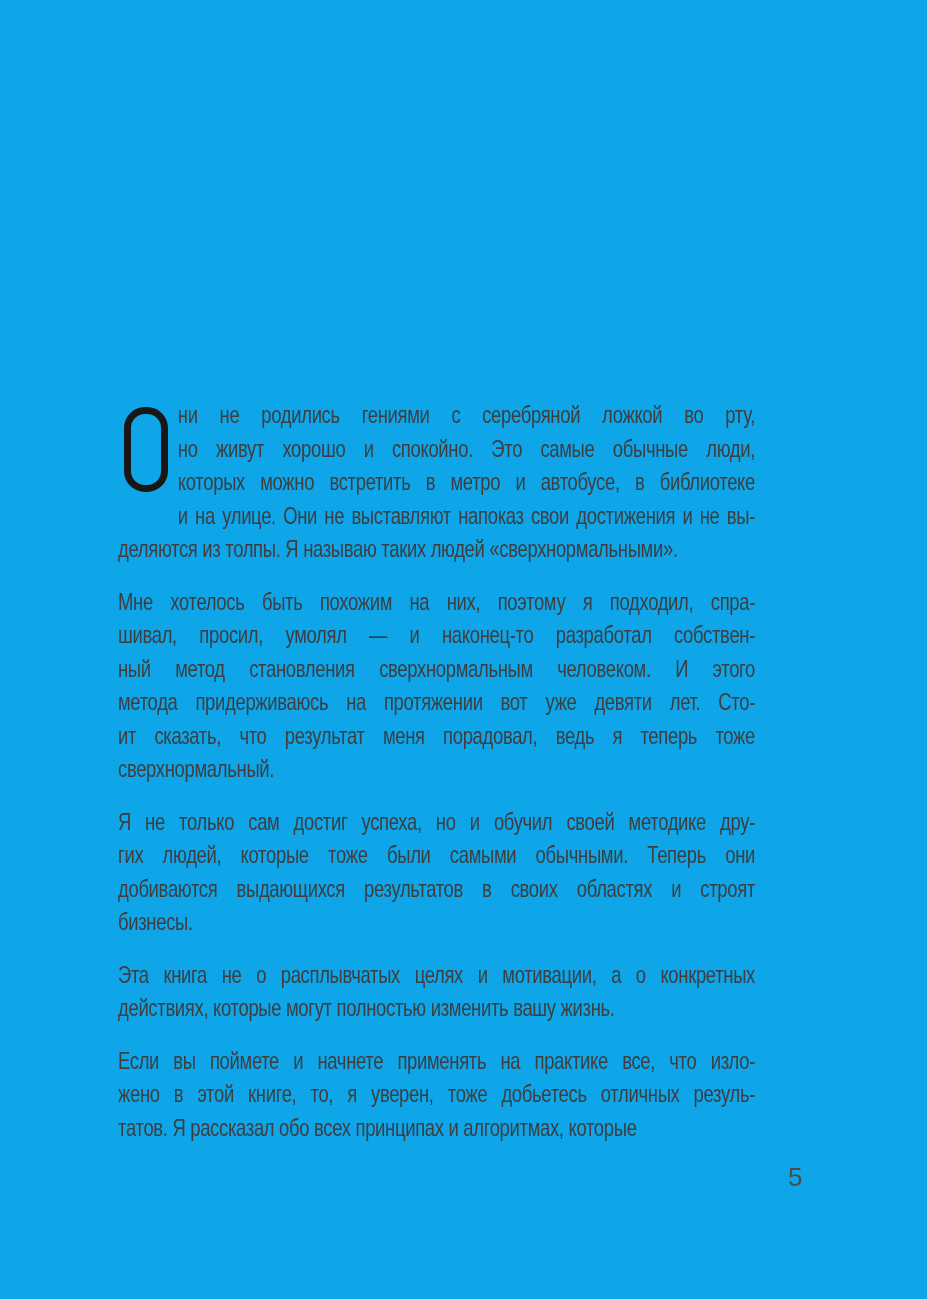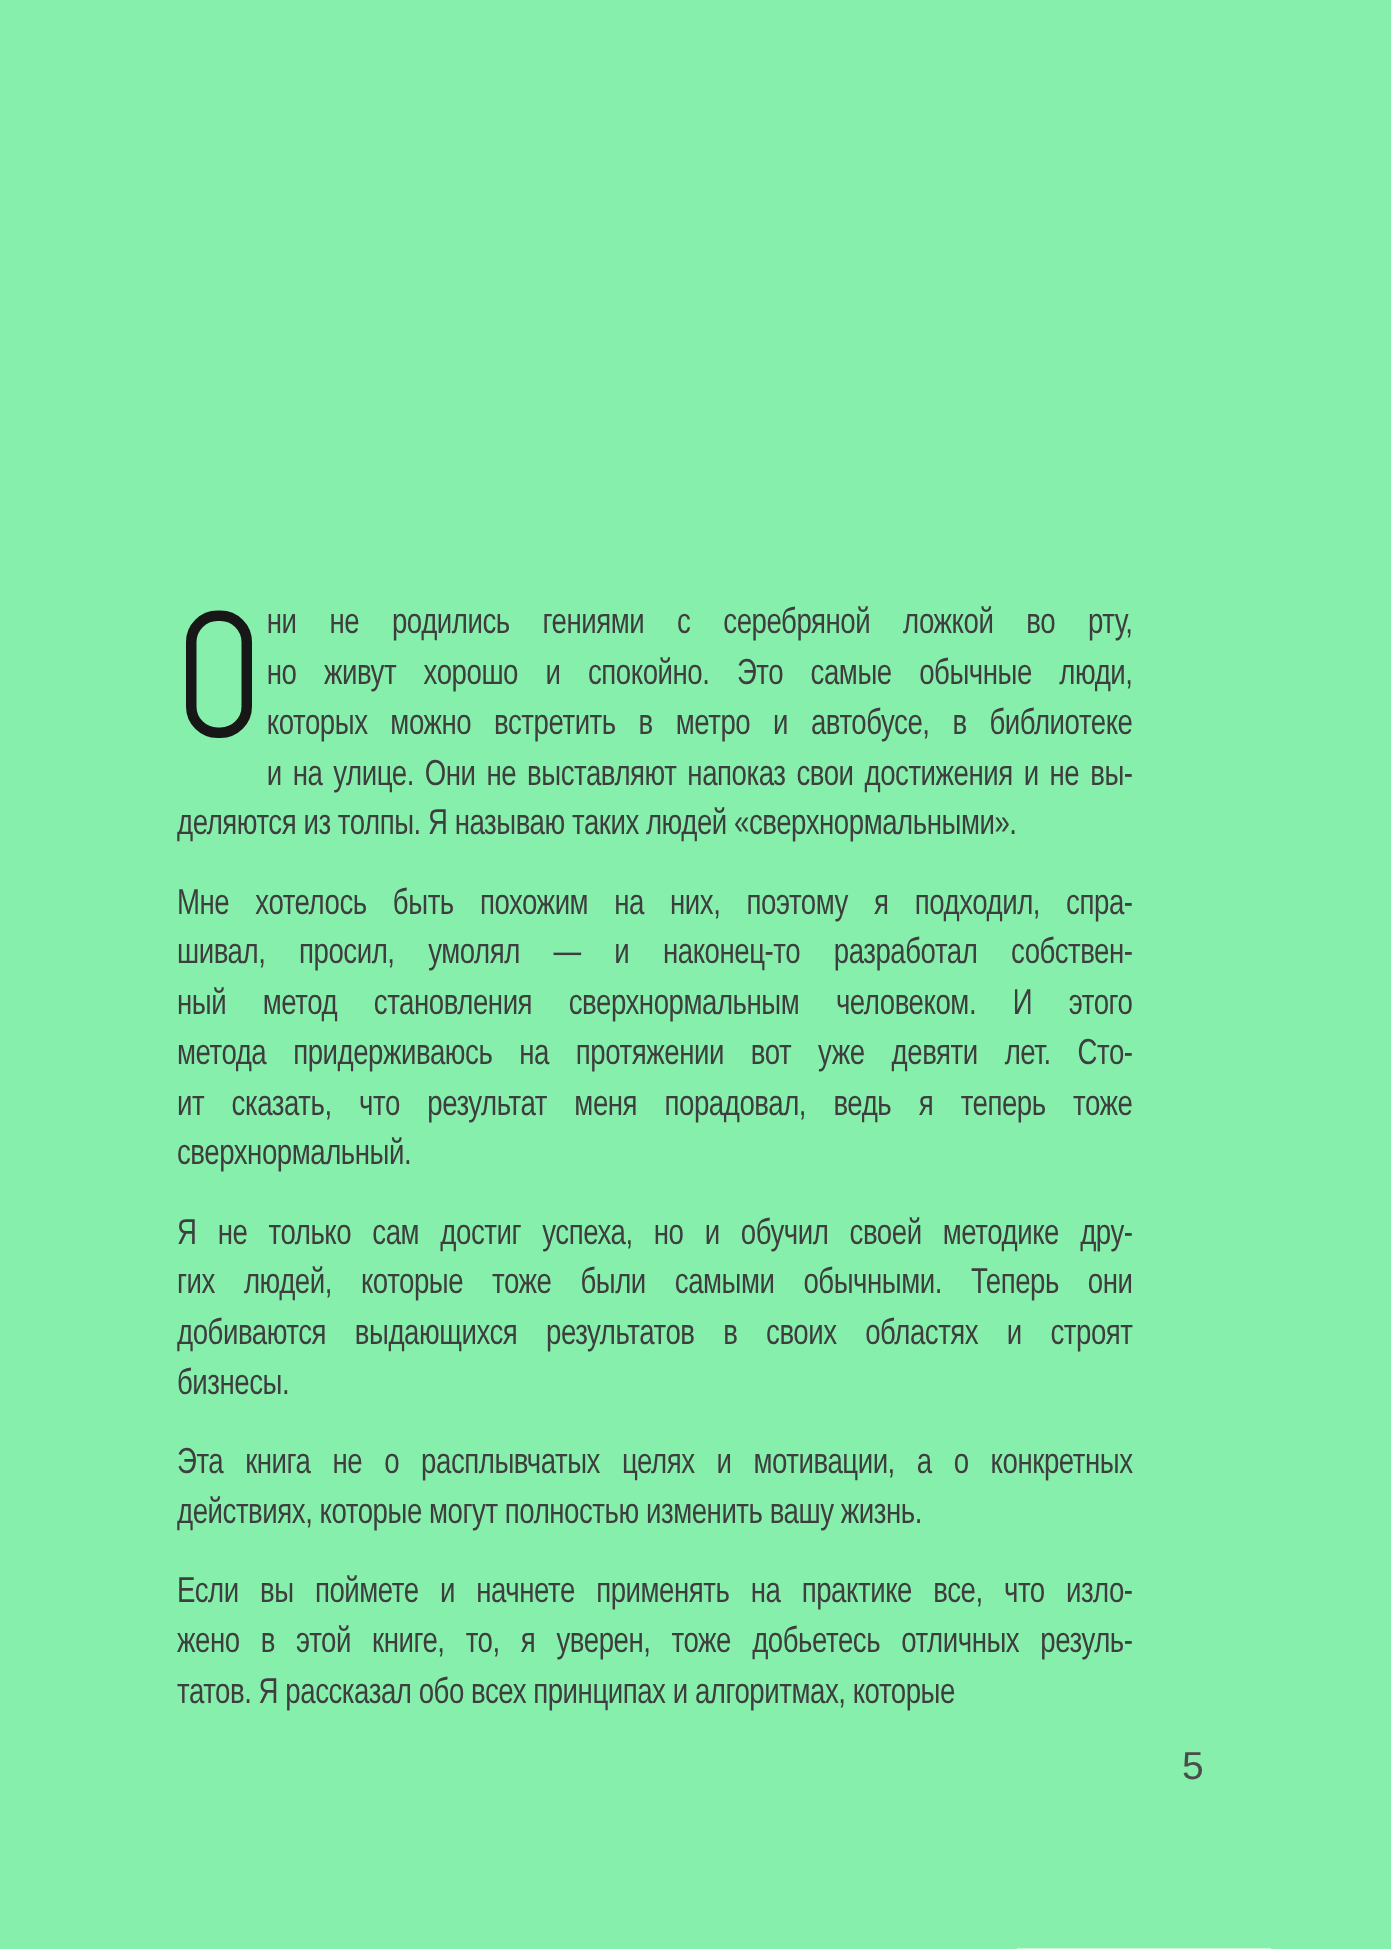--- a/index.html
+++ b/index.html
@@ -1,21 +1,21 @@
 <!DOCTYPE html>
 <html><head>
 <meta charset="utf-8">
 <style>
   * { margin: 0; padding: 0; box-sizing: border-box; }
   html, body { background: #ffffff; }
   .page {
     position: relative;
     width: 927px;
     height: 1299px;
-    background: #86efac;
+    background: #0ea5e9;
     overflow: hidden;
     font-family: "Liberation Sans", sans-serif;
   }
   
   .text-block {
     position: absolute;
     left: 118px;
     top: 398px;
     width: 830px;
     transform: scaleX(0.7675);

